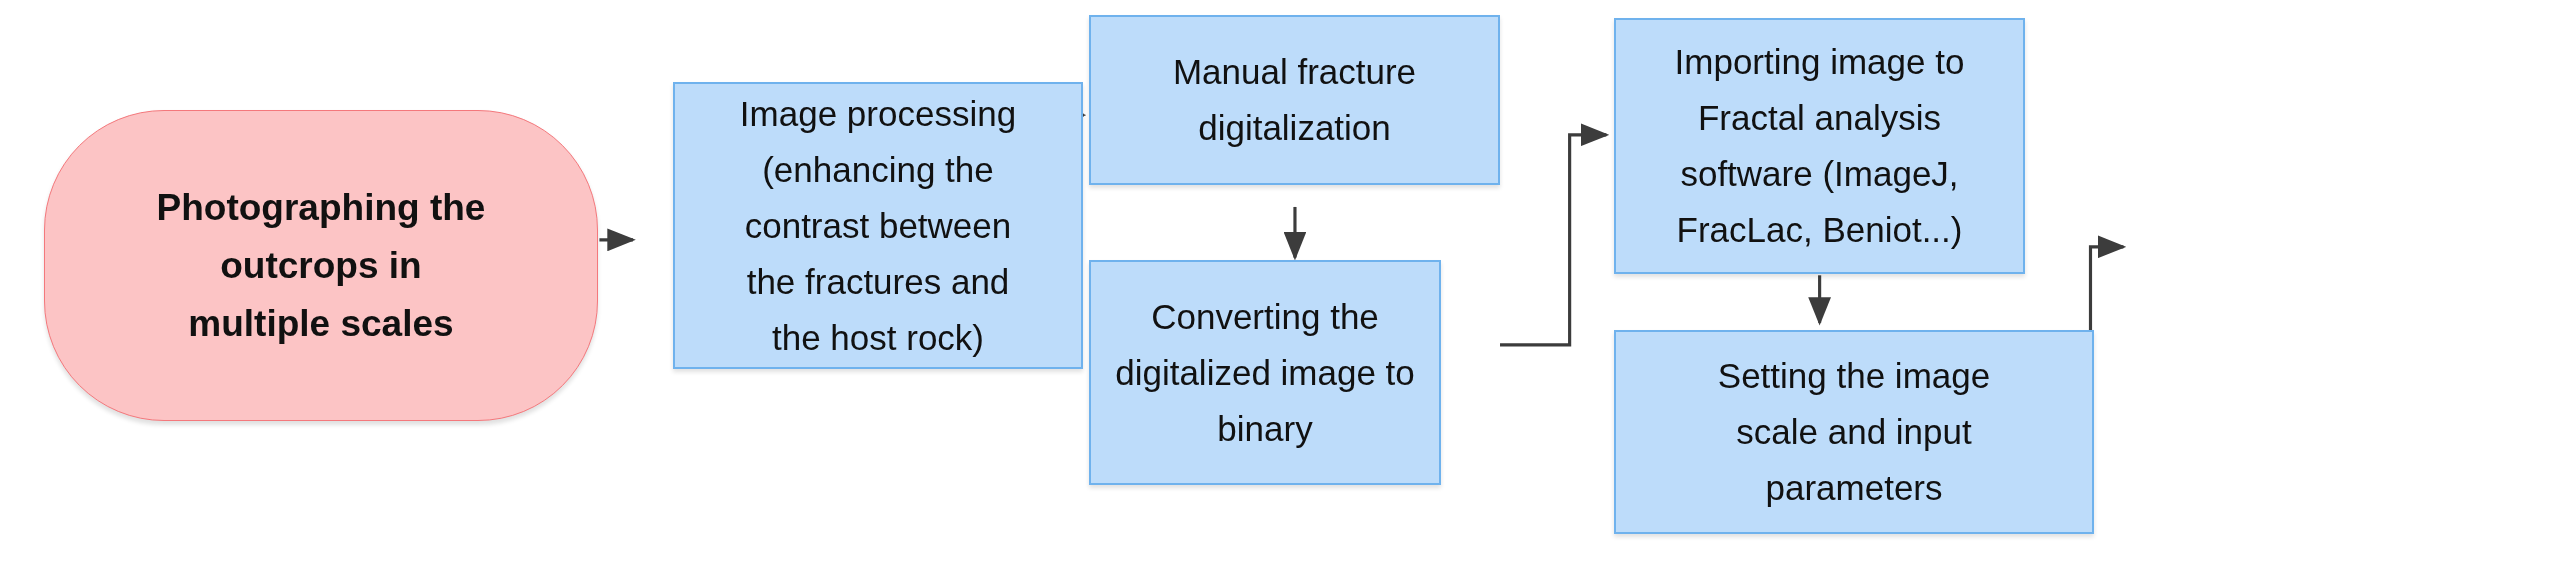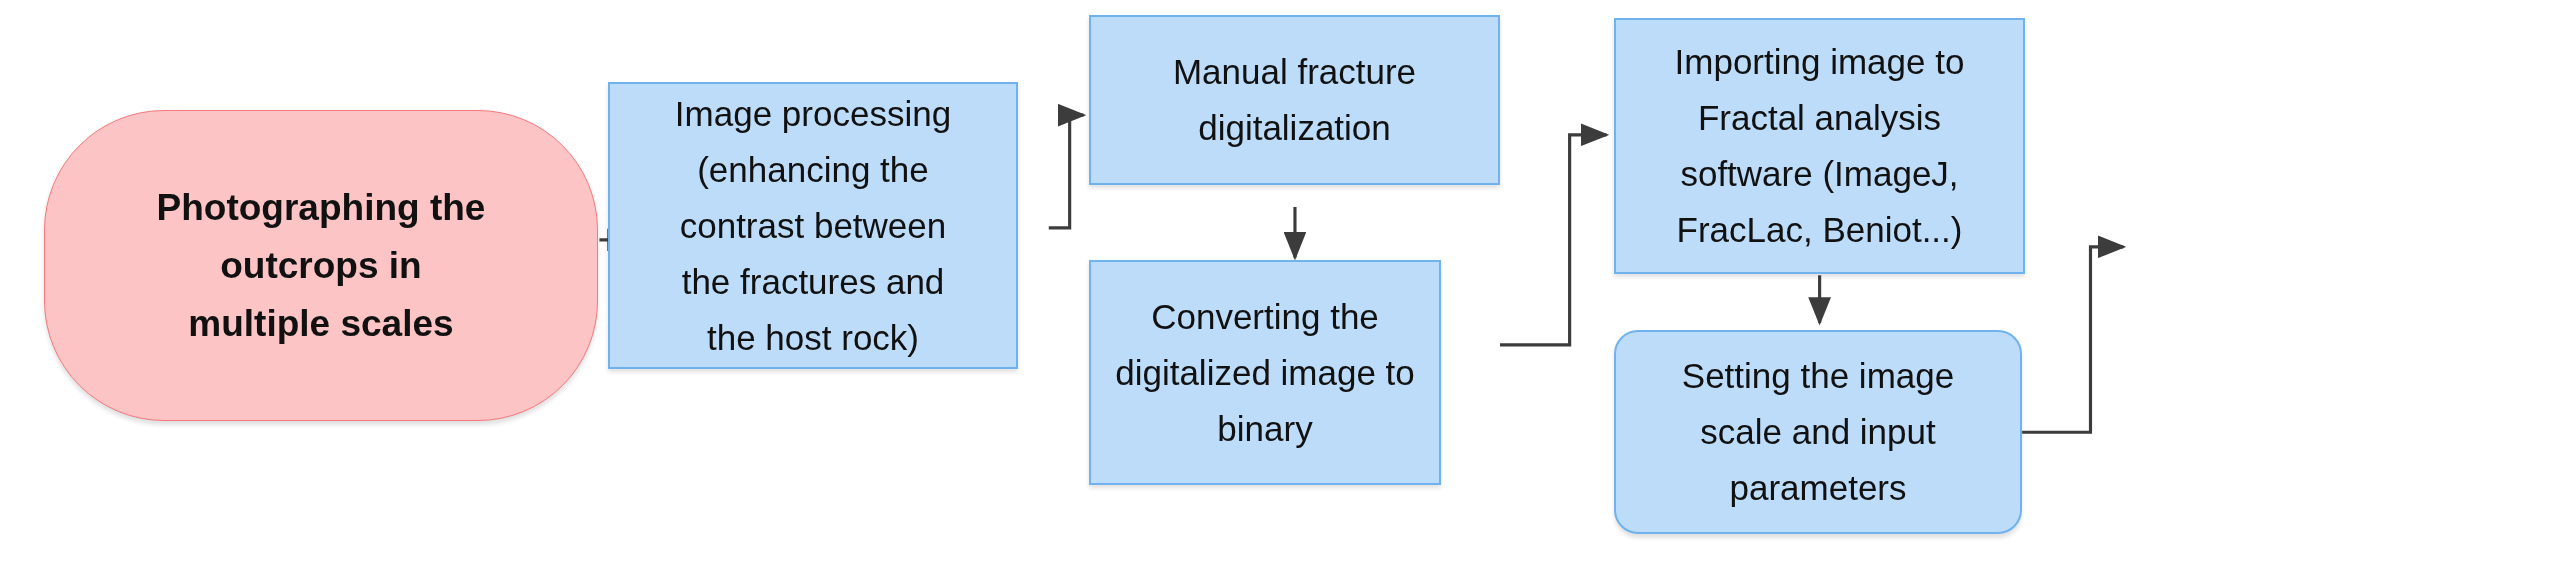--- a/index.html
+++ b/index.html
@@ -54,25 +54,25 @@
   }
   .terminator{
     background:var(--terminator-fill);
     border:1.9px solid var(--terminator-border);
     font-size:37px;
     line-height:58px;
     font-weight:700;
     box-shadow:0 3.2px 4.4px rgba(0,0,0,0.12);
   }
   #node-photographing {left:44px;   top:110px; width:554px; height:311px; border-radius:120px;}
-  #node-image-processing {left:608px; top:82px; width:410px; height:287px;}
+  #node-image-processing {left:673px; top:82px; width:410px; height:287px;}
   #node-manual      {left:1089px; top:15px;  width:411px; height:170px;}
   #node-converting  {left:1089px; top:260px; width:352px; height:225px;}
   #node-importing   {left:1614px; top:17.7px;  width:411px; height:256px;}
-  #node-setting     {left:1614px; top:330px; width:408px; height:204px;border-radius:24px;}
+  #node-setting     {left:1614px; top:330px; width:480px; height:204px;}
   #node-calculating {left:2133px; top:118px; width:418px; height:334px; border-radius:146px;}
 </style>
 </head>
 <body>
 
 <div class="canvas">
 
   <svg class="connector-layer" viewBox="0 0 4070 888" xmlns="http://www.w3.org/2000/svg">
     <defs>
       <marker id="arrowhead" viewBox="0 0 10 8" markerWidth="9" markerHeight="7.2" refX="9" refY="4" orient="auto">

